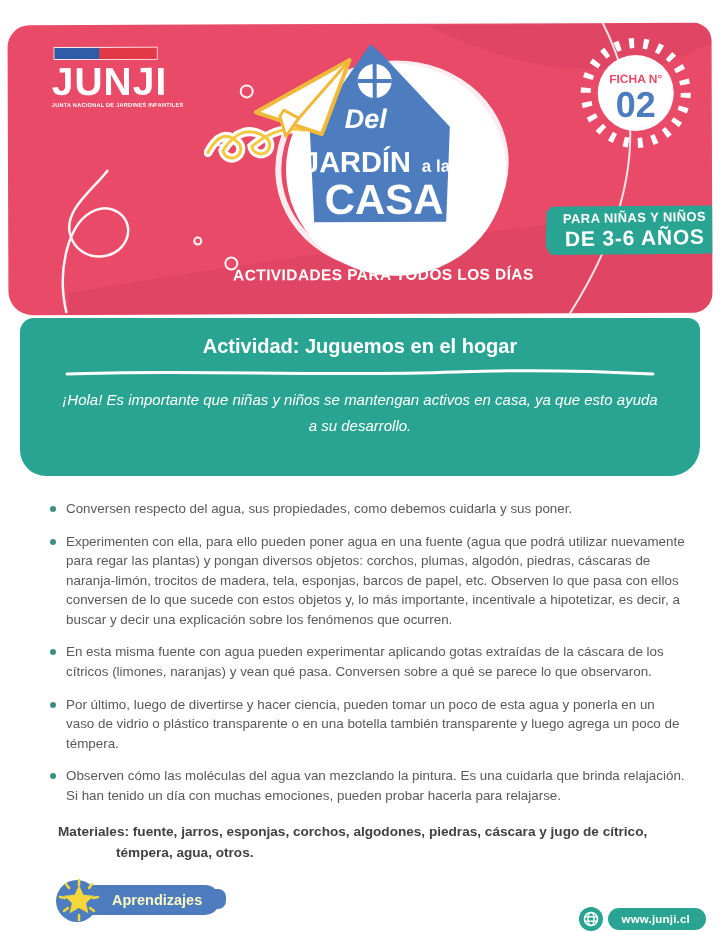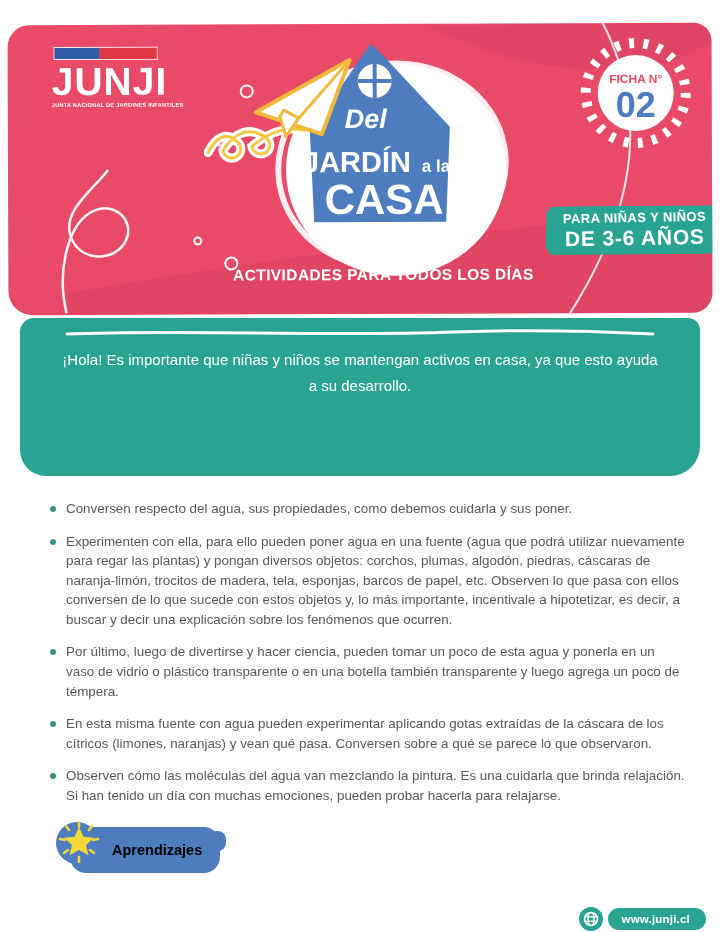--- a/index.html
+++ b/index.html
@@ -30,33 +30,33 @@
   .age-line2 { font-size:21px; font-weight:bold; letter-spacing:.8px; margin-top:1px; }
 
   .tagline { position:absolute; left:30px; top:242px; width:690px; text-align:center;
              color:#ffffff; font-weight:bold; font-size:15.5px; letter-spacing:.4px; }
 
   
   .activity { position:absolute; left:20px; top:306px; width:680px; height:158px; background:#2aa492;
               border-radius:14px 12px 30px 26px; color:#ffffff; }
   .activity-title { text-align:center; font-size:20px; font-weight:bold; padding-top:17px; }
   .activity-divider { display:block; margin:10px auto 0 auto; }
-  .activity-intro { width:600px; margin:9px auto 0 auto; text-align:center; font-size:15px; line-height:1.75; }
+  .activity-intro { width:600px; margin:9px auto 0 auto; text-align:center; font-size:15px; line-height:1.75;font-style:italic; }
 
   
   .content { position:absolute; left:46px; top:472px; width:648px; color:#58595b; }
   .content-heading { color:#2aa492; font-weight:bold; font-size:21px; margin-left:12px; }
   .bullets { list-style:none; margin-top:15px; }
   .bullets li { position:relative; padding-left:20px; margin-bottom:13px; font-size:13.4px; line-height:1.46; width:640px; }
   .bullets li::before { content:""; position:absolute; left:4px; top:7px; width:6px; height:6px; border-radius:50%; background:#3d8f85; }
   .materials { margin:17px 0 0 12px; width:628px; font-weight:bold; color:#414042; font-size:13.6px; line-height:1.5;
                padding-left:58px; text-indent:-58px; }
   .ribbon-row { position:relative; margin:20px 0 0 12px; height:38px; }
-  .ribbon { position:absolute; left:12px; top:2px; width:150px; height:46px; background:#4d7dbf;
-            border-radius:16px; color:#000000; font-weight:bold; font-size:14.5px;
+  .ribbon { position:absolute; left:12px; top:2px; width:150px; height:30px; background:#4d7dbf;
+            border-radius:16px; color:#fef9c3; font-weight:bold; font-size:14.5px;
             display:flex; align-items:center; padding-left:42px; }
   .ribbon::before { content:""; position:absolute; left:-14px; top:-5px; width:42px; height:42px; background:#4d7dbf; border-radius:50%; }
   .ribbon::after { content:""; position:absolute; right:-6px; top:4px; width:14px; height:20px; background:#4d7dbf; border-radius:4px 8px 8px 4px; }
   .star-icon { position:absolute; left:-12px; top:-6px; width:42px; height:42px; z-index:2; }
 
   
   .footer-link { position:absolute; right:14px; top:894px; display:flex; align-items:center; gap:4px; cursor:pointer; }
   .globe { width:26px; height:26px; }
   .url-pill { background:#2aa492; color:#ffffff; font-weight:bold; font-size:11.5px;
               padding:5px 16px 5px 14px; border-radius:11px; letter-spacing:.2px;text-align:right; }
@@ -120,36 +120,38 @@
 
     <div class="age-badge">
       <div class="age-line1">PARA NIÑAS Y NIÑOS</div>
       <div class="age-line2">DE 3-6 AÑOS</div>
     </div>
 
     <div class="tagline">ACTIVIDADES PARA TODOS LOS DÍAS</div>
   </div>
 
   <div class="activity">
+    <div class="activity-title">Actividad: Juguemos en el hogar</div>
     <svg class="activity-divider" width="590" height="10" viewBox="0 0 590 10">
       <path d="M2,6 C120,1 260,9 390,4 C470,1 550,4 588,6" fill="none" stroke="#ffffff" stroke-width="3" stroke-linecap="round"></path>
     </svg>
     <div class="activity-intro">¡Hola! Es importante que niñas y niños se mantengan activos en casa, ya que esto ayuda a su desarrollo.</div>
   </div>
 
   <div class="content">
 
     <ul class="bullets">
       <li><span>Conversen respecto del agua, sus propiedades, como debemos cuidarla y sus poner.</span></li>
       <li><span>Experimenten con ella, para ello pueden poner agua en una fuente (agua que podrá utilizar nuevamente para regar las plantas) y pongan diversos objetos: corchos, plumas, algodón, piedras, cáscaras de naranja-limón, trocitos de madera, tela, esponjas, barcos de papel, etc. Observen lo que pasa con ellos conversen de lo que sucede con estos objetos y, lo más importante, incentivale a hipotetizar, es decir, a buscar y decir una explicación sobre los fenómenos que ocurren.</span></li>
+      <li><span>En esta misma fuente con agua pueden experimentar aplicando gotas extraídas de la cáscara de los cítricos (limones, naranjas) y vean qué pasa. Conversen sobre a qué se parece lo que observaron.</span></li>
       <li><span>Por último, luego de divertirse y hacer ciencia, pueden tomar un poco de esta agua y ponerla en un vaso de vidrio o plástico transparente o en una botella también transparente y luego agrega un poco de témpera.</span></li>
-      <li><span>En esta misma fuente con agua pueden experimentar aplicando gotas extraídas de la cáscara de los cítricos (limones, naranjas) y vean qué pasa. Conversen sobre a qué se parece lo que observaron.</span></li>
       <li><span>Observen cómo las moléculas del agua van mezclando la pintura. Es una cuidarla que brinda relajación. Si han tenido un día con muchas emociones, pueden probar hacerla para relajarse.</span></li>
     </ul>
 
+    <p class="materials">Materiales: fuente, jarros, esponjas, corchos, algodones, piedras, cáscara y jugo de cítrico, témpera, agua, otros.</p>
 
     <div class="ribbon-row">
       <div class="ribbon">
         <svg class="star-icon" viewBox="0 0 42 42">
           <g stroke="#f5d73a" stroke-width="2.5" stroke-linecap="round">
             <line x1="21" y1="1" x2="21" y2="6"></line>
               <line x1="8" y1="5" x2="11" y2="9"></line>
             <line x1="34" y1="5" x2="31" y2="9"></line>
               <line x1="2" y1="18" x2="7" y2="19"></line>
             <line x1="40" y1="18" x2="35" y2="19"></line>

